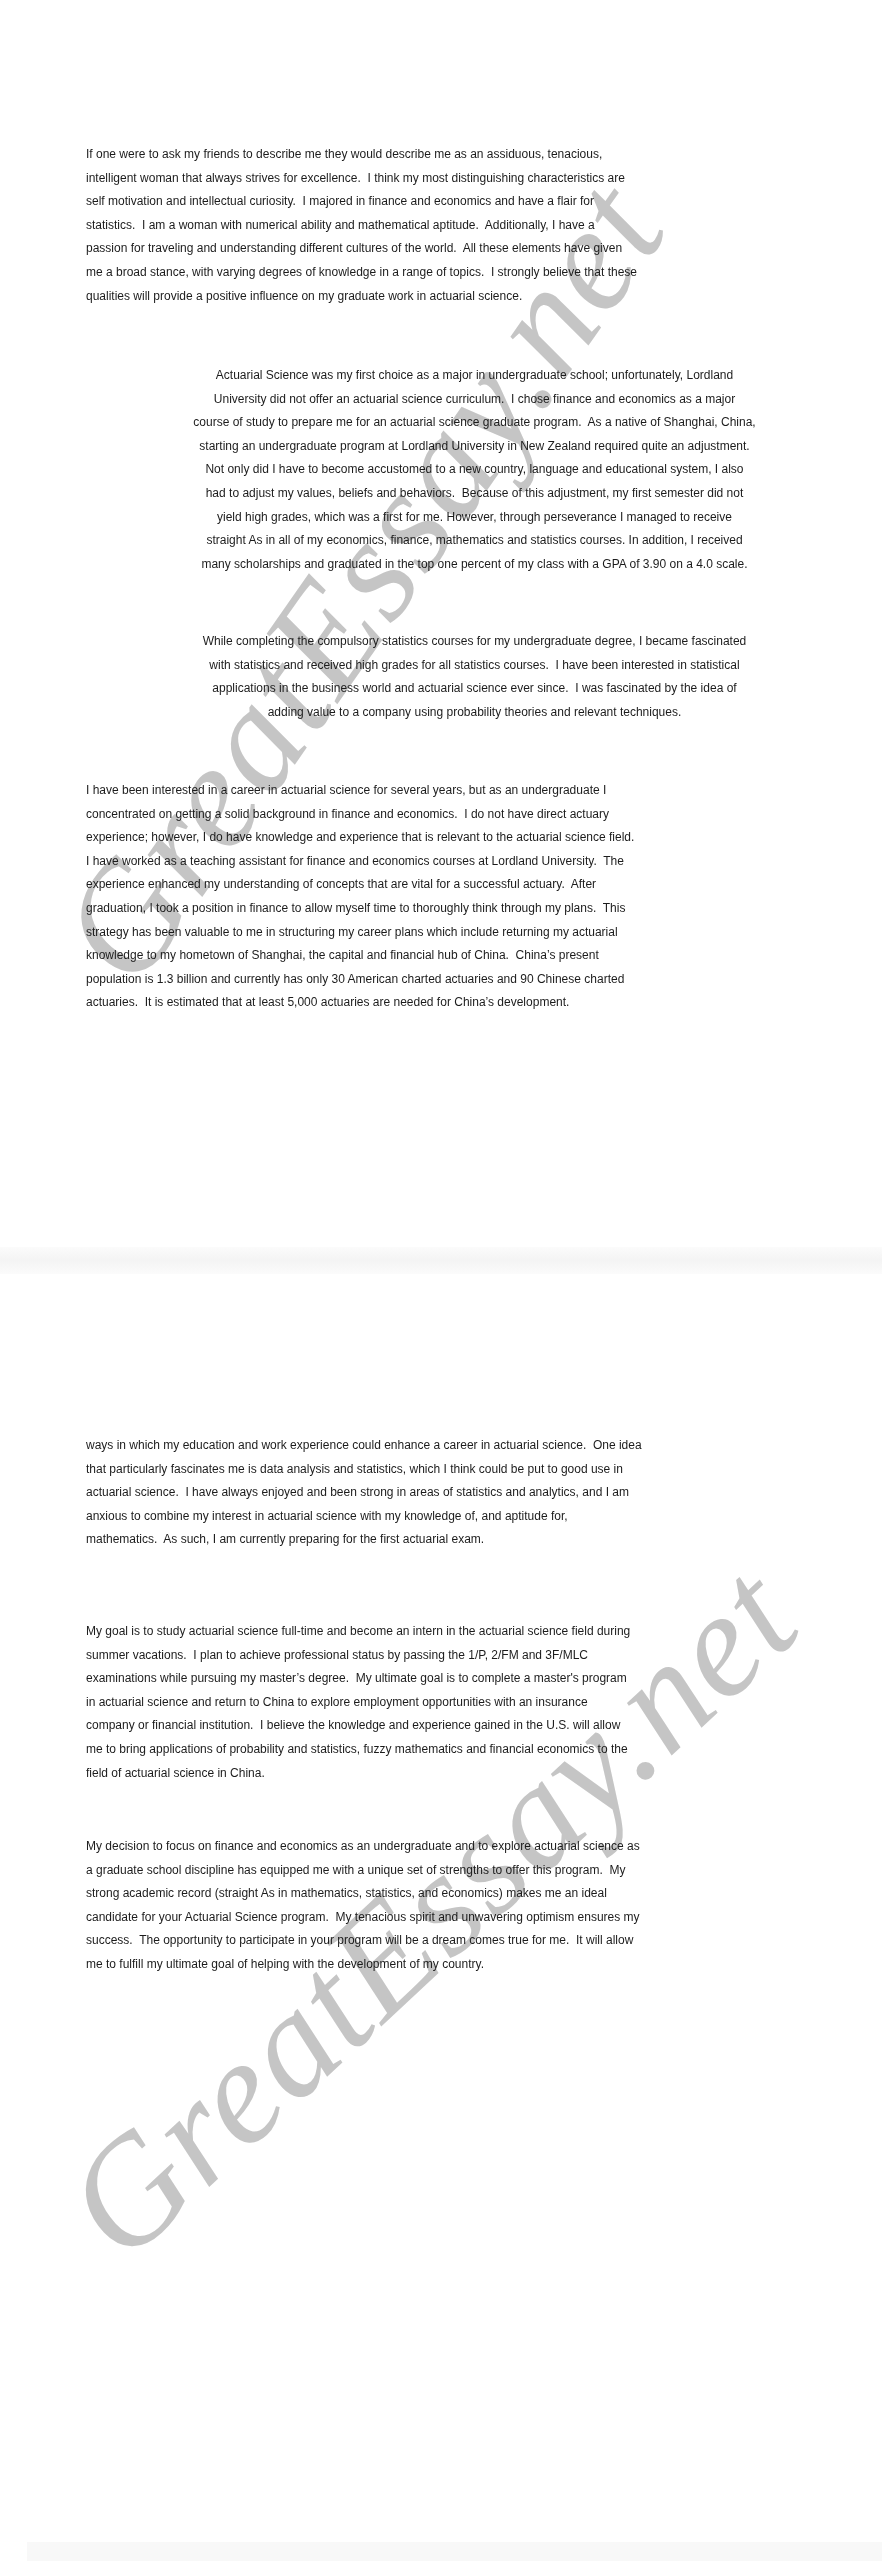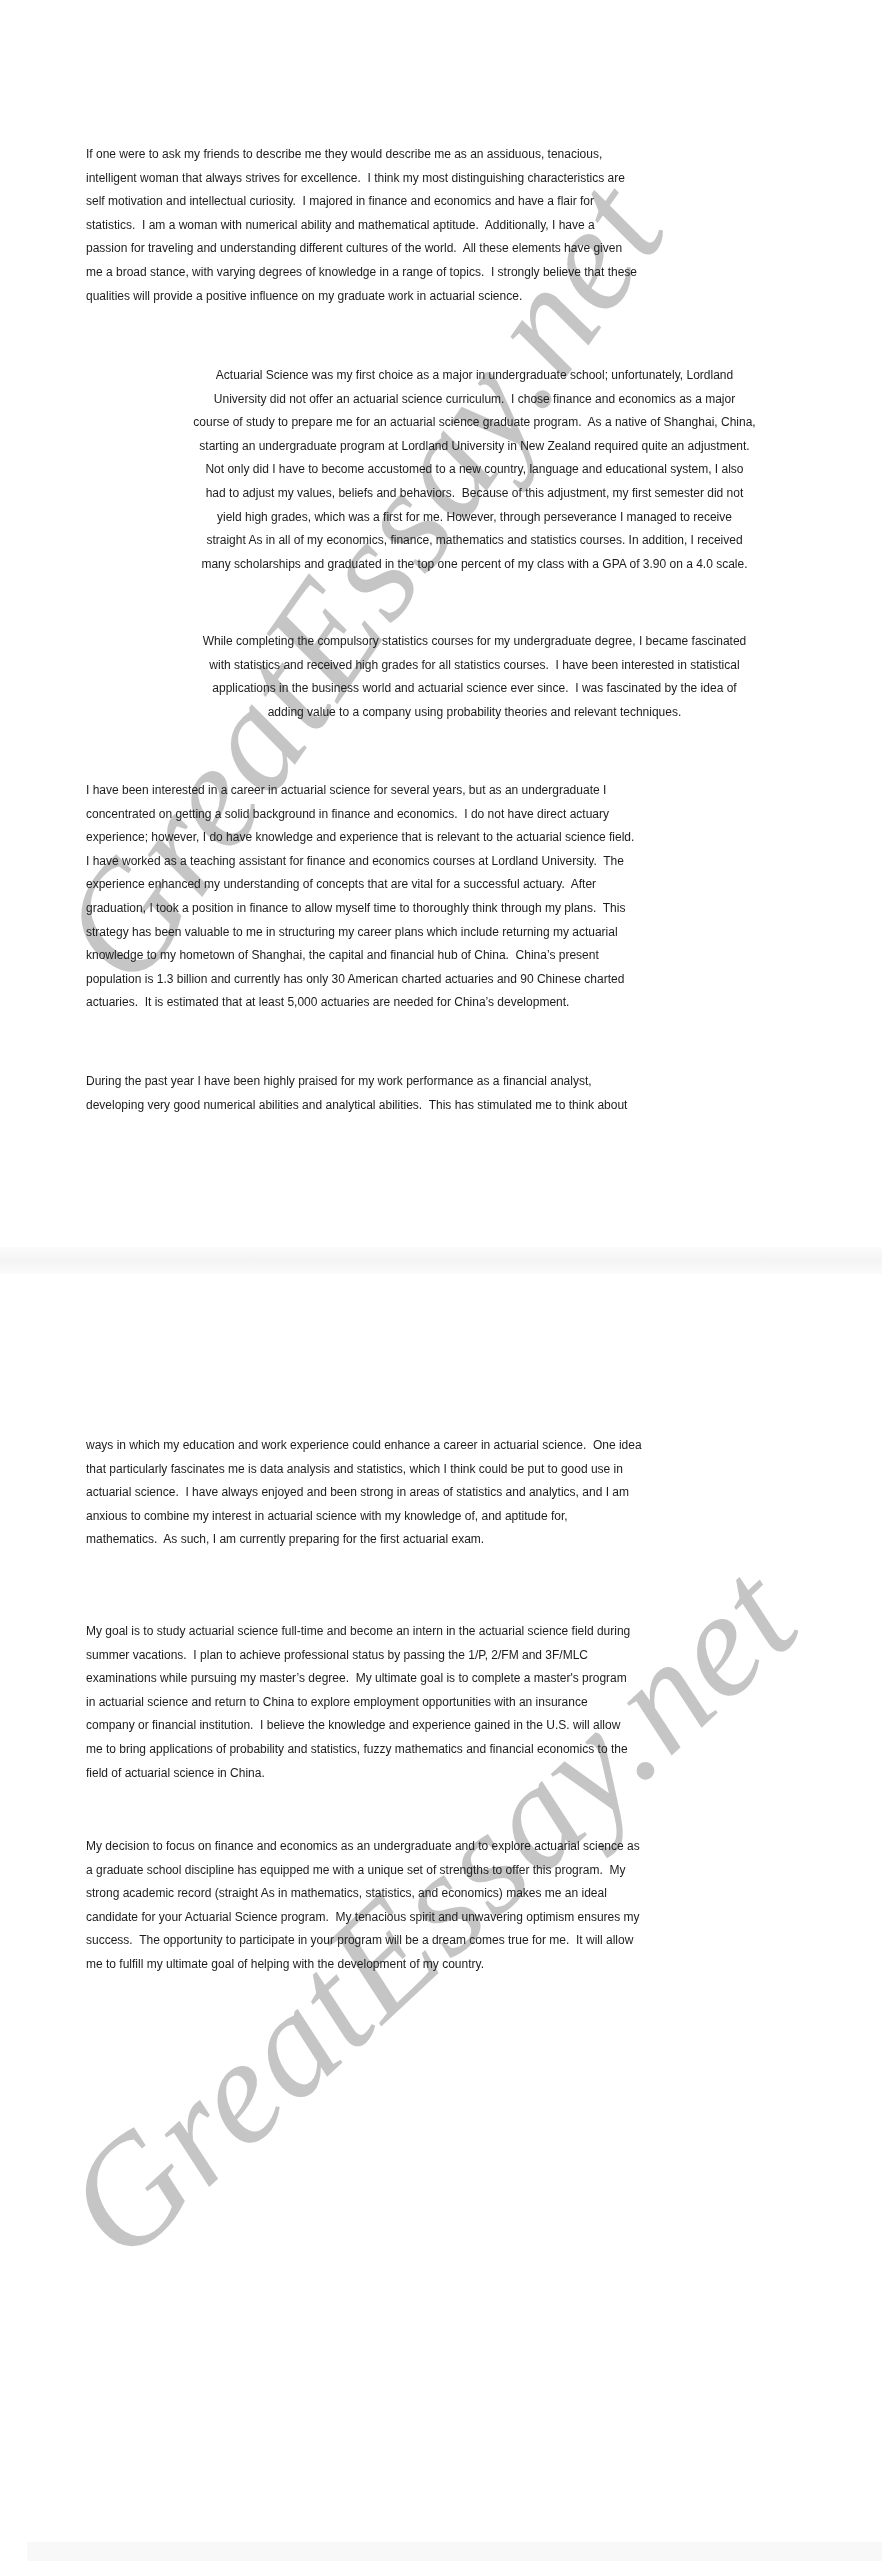--- a/index.html
+++ b/index.html
@@ -125,22 +125,20 @@
     <p class="para p1-4">I have been interested in a career in actuarial science for several years, but as an undergraduate I
 concentrated on getting a solid background in finance and economics.  I do not have direct actuary
 experience; however, I do have knowledge and experience that is relevant to the actuarial science field.
 I have worked as a teaching assistant for finance and economics courses at Lordland University.  The
 experience enhanced my understanding of concepts that are vital for a successful actuary.  After
 graduation, I took a position in finance to allow myself time to thoroughly think through my plans.  This
 strategy has been valuable to me in structuring my career plans which include returning my actuarial
 knowledge to my hometown of Shanghai, the capital and financial hub of China.  China’s present
 population is 1.3 billion and currently has only 30 American charted actuaries and 90 Chinese charted
 actuaries.  It is estimated that at least 5,000 actuaries are needed for China’s development.</p>
-    <p class="para p1-5">During the past year I have been highly praised for my work performance as a financial analyst,
-developing very good numerical abilities and analytical abilities.  This has stimulated me to think about</p>
   </section>
 
   <section class="page page-2">
     <div class="watermark wm-2">GreatEssay.net</div>
 
     <p class="para p2-1">ways in which my education and work experience could enhance a career in actuarial science.  One idea
 that particularly fascinates me is data analysis and statistics, which I think could be put to good use in
 actuarial science.  I have always enjoyed and been strong in areas of statistics and analytics, and I am
 anxious to combine my interest in actuarial science with my knowledge of, and aptitude for,
 mathematics.  As such, I am currently preparing for the first actuarial exam.</p>

